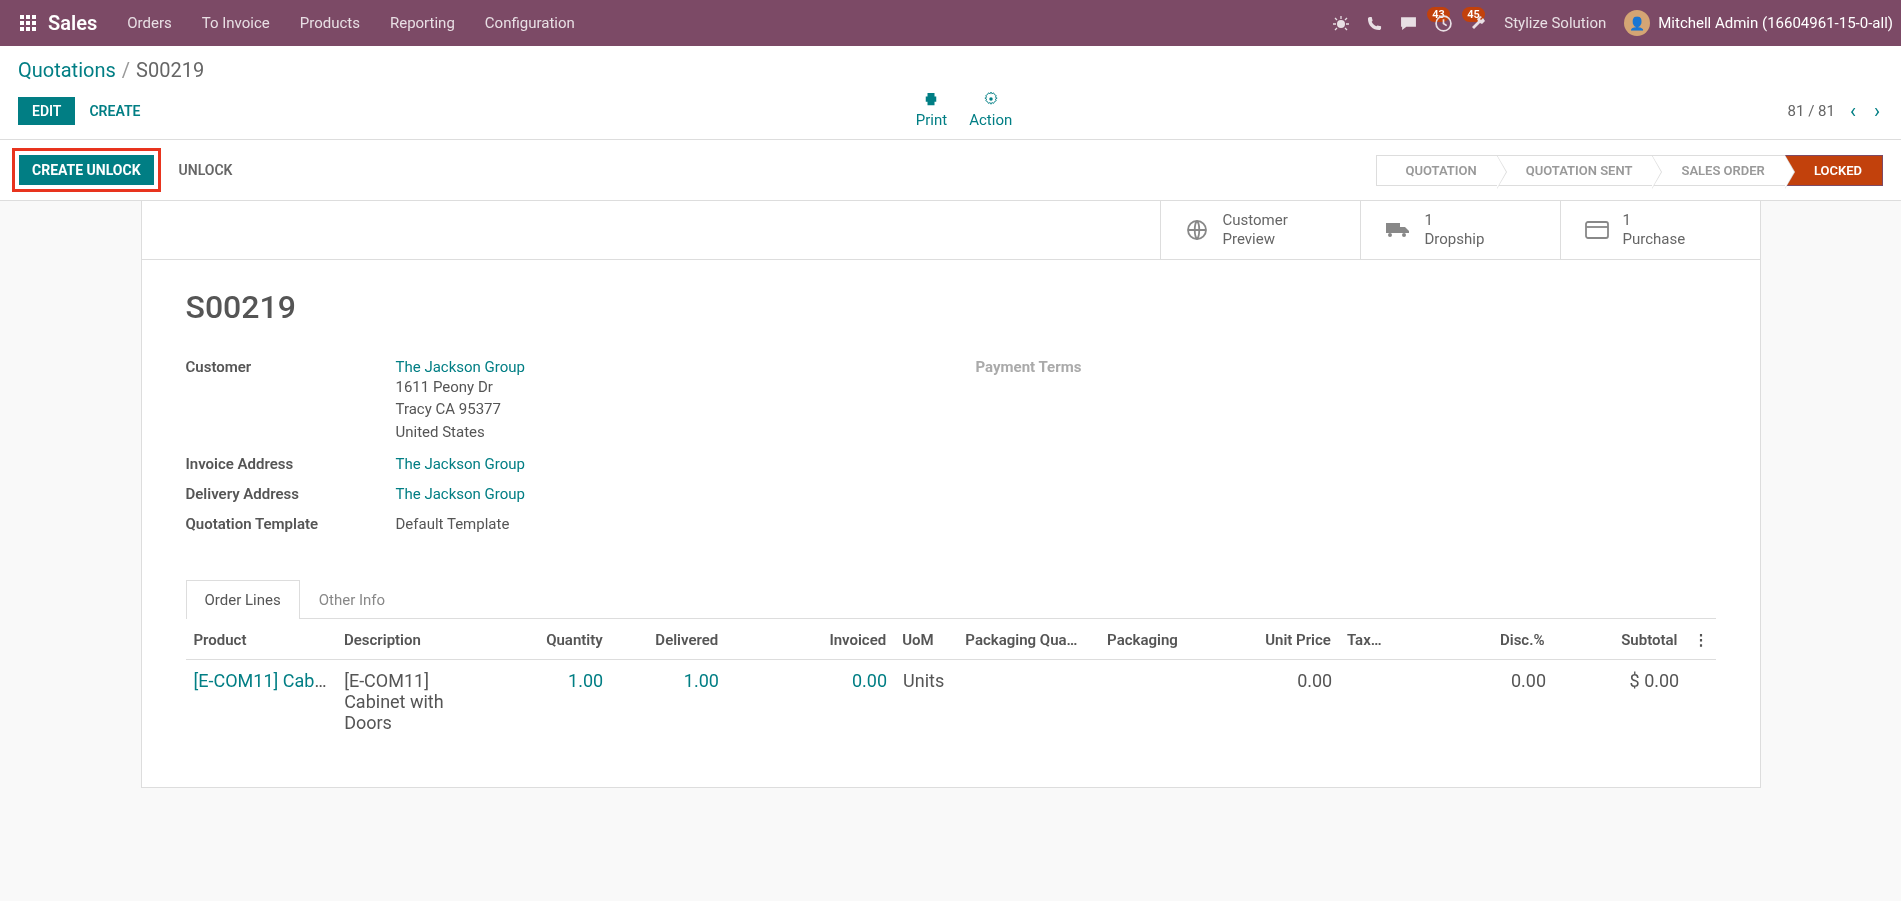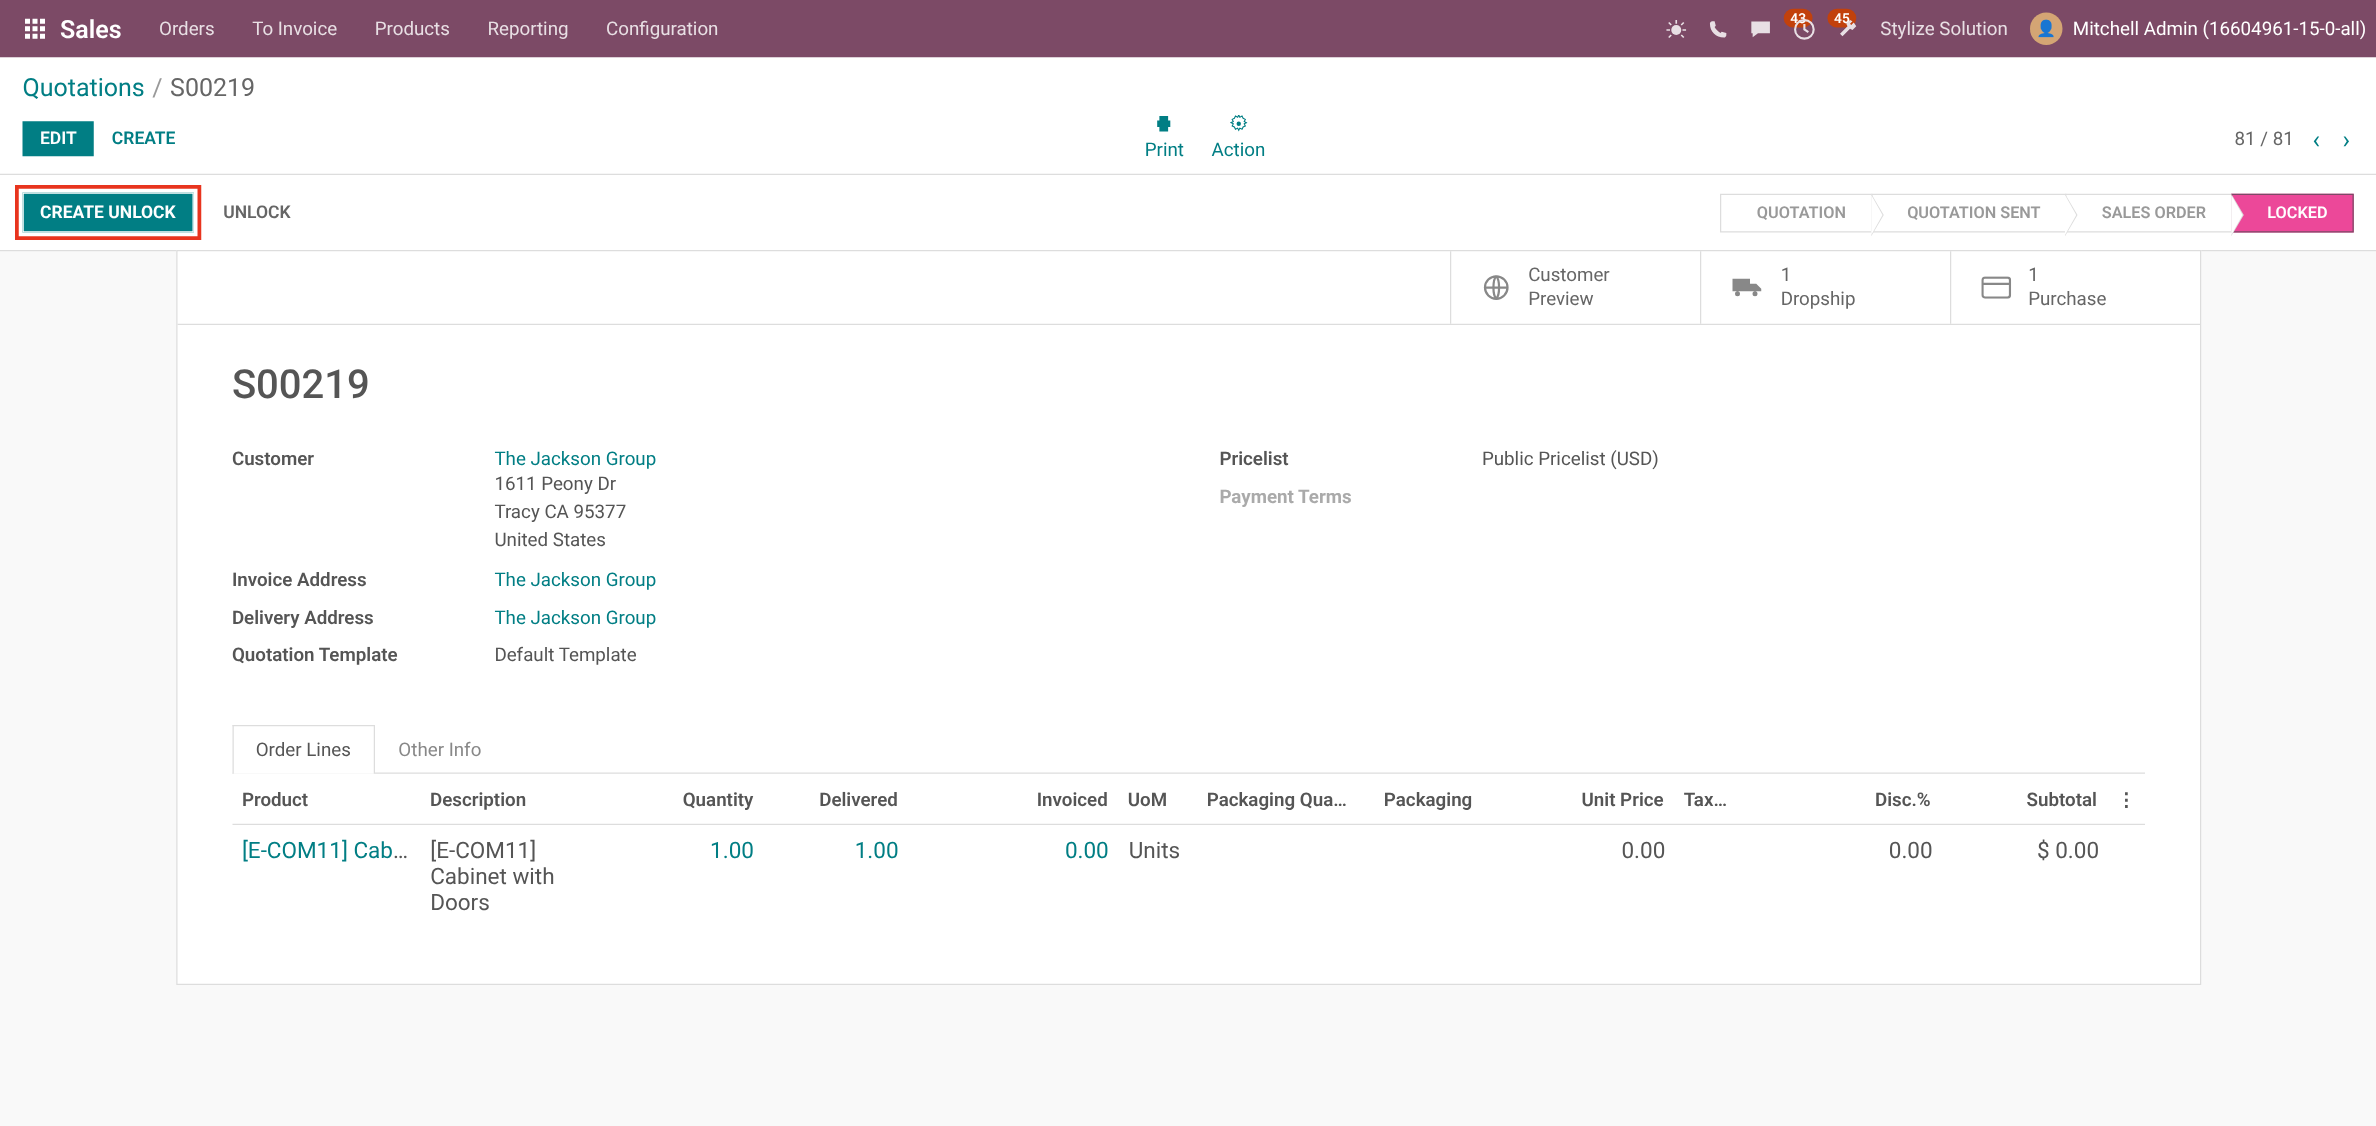--- a/index.html
+++ b/index.html
@@ -30,21 +30,21 @@
 .middle-actions button { background: none; border: none; color: #017e84; font-size: 15px; cursor: pointer; display: flex; align-items: center; gap: 5px; flex-direction: column; }
 .pager { display: flex; align-items: center; gap: 12px; color: #666; font-size: 15px; }
 .pager .arrow { color: #017e84; font-size: 20px; cursor: pointer; padding: 0 3px; }
 
 .statusbar { background: #fff; border-top: 1px solid #ddd; border-bottom: 1px solid #ddd; display: flex; align-items: center; padding: 8px 18px; }
 .highlight-box { border: 3px solid #e8341e; padding: 3px; margin-left: -6px; }
 .btn-primary { background: #017e84; color: #fff; border: 1px solid #fff; padding: 7px 13px; font-size: 14px; font-weight: 700; cursor: pointer; }
 .btn-unlock { background: none; border: none; color: #666; font-size: 14px; font-weight: 600; cursor: pointer; margin-left: 18px; }
 .status-steps { margin-left: auto; display: flex; }
 .status-step { position: relative; padding: 7px 20px 7px 28px; font-size: 13px; font-weight: 600; color: #999; background: #fff; border: 1px solid #ddd; margin-left: -1px; }
-.status-step.active { background: #ec4899; color: #fff; border-color: #7c4a66; }
+.status-step.active { background: #c2410c; color: #fff; border-color: #7c4a66; }
 .status-step::after { content: ''; position: absolute; right: -9px; top: 0; width: 0; height: 0; border-top: 16px solid transparent; border-bottom: 16px solid transparent; border-left: 9px solid #fff; z-index: 2; }
 .status-step::before { content: ''; position: absolute; right: -10px; top: -1px; width: 0; height: 0; border-top: 17px solid transparent; border-bottom: 17px solid transparent; border-left: 10px solid #ddd; z-index: 1; }
 .status-step.active::after { border-left-color: #7c4a66; }
 .status-step:last-child::after, .status-step:last-child::before { display: none; }
 
 .sheet-wrap { padding: 0 34px; display: flex; justify-content: center; }
 .sheet { background: #fff; border: 1px solid #ddd; width: 1620px; margin-top: -1px; }
 .stat-buttons { display: flex; justify-content: flex-end; border-bottom: 1px solid #ddd; }
 .stat-btn { border-left: 1px solid #ddd; padding: 10px 24px; display: flex; align-items: center; gap: 14px; cursor: pointer; min-width: 200px; }
 .stat-icon { color: #888; font-size: 22px; }
@@ -253,24 +253,20 @@
             <div class="field-label">Delivery Address</div>
             <div class="field-val"><a>The Jackson Group</a></div>
           </div>
           <div class="field-row">
             <div class="field-label">Quotation Template</div>
             <div class="field-val">Default Template</div>
           </div>
         </div>
         <div>
           <div class="field-row">
-            <div class="field-label">Pricelist</div>
-            <div class="field-val">Public Pricelist (USD)</div>
-          </div>
-          <div class="field-row">
             <div class="field-label muted">Payment Terms</div>
             <div class="field-val"></div>
           </div>
         </div>
       </div>
 
       <div class="tabs">
         <div class="tab active">Order Lines</div>
         <div class="tab">Other Info</div>
       </div>

